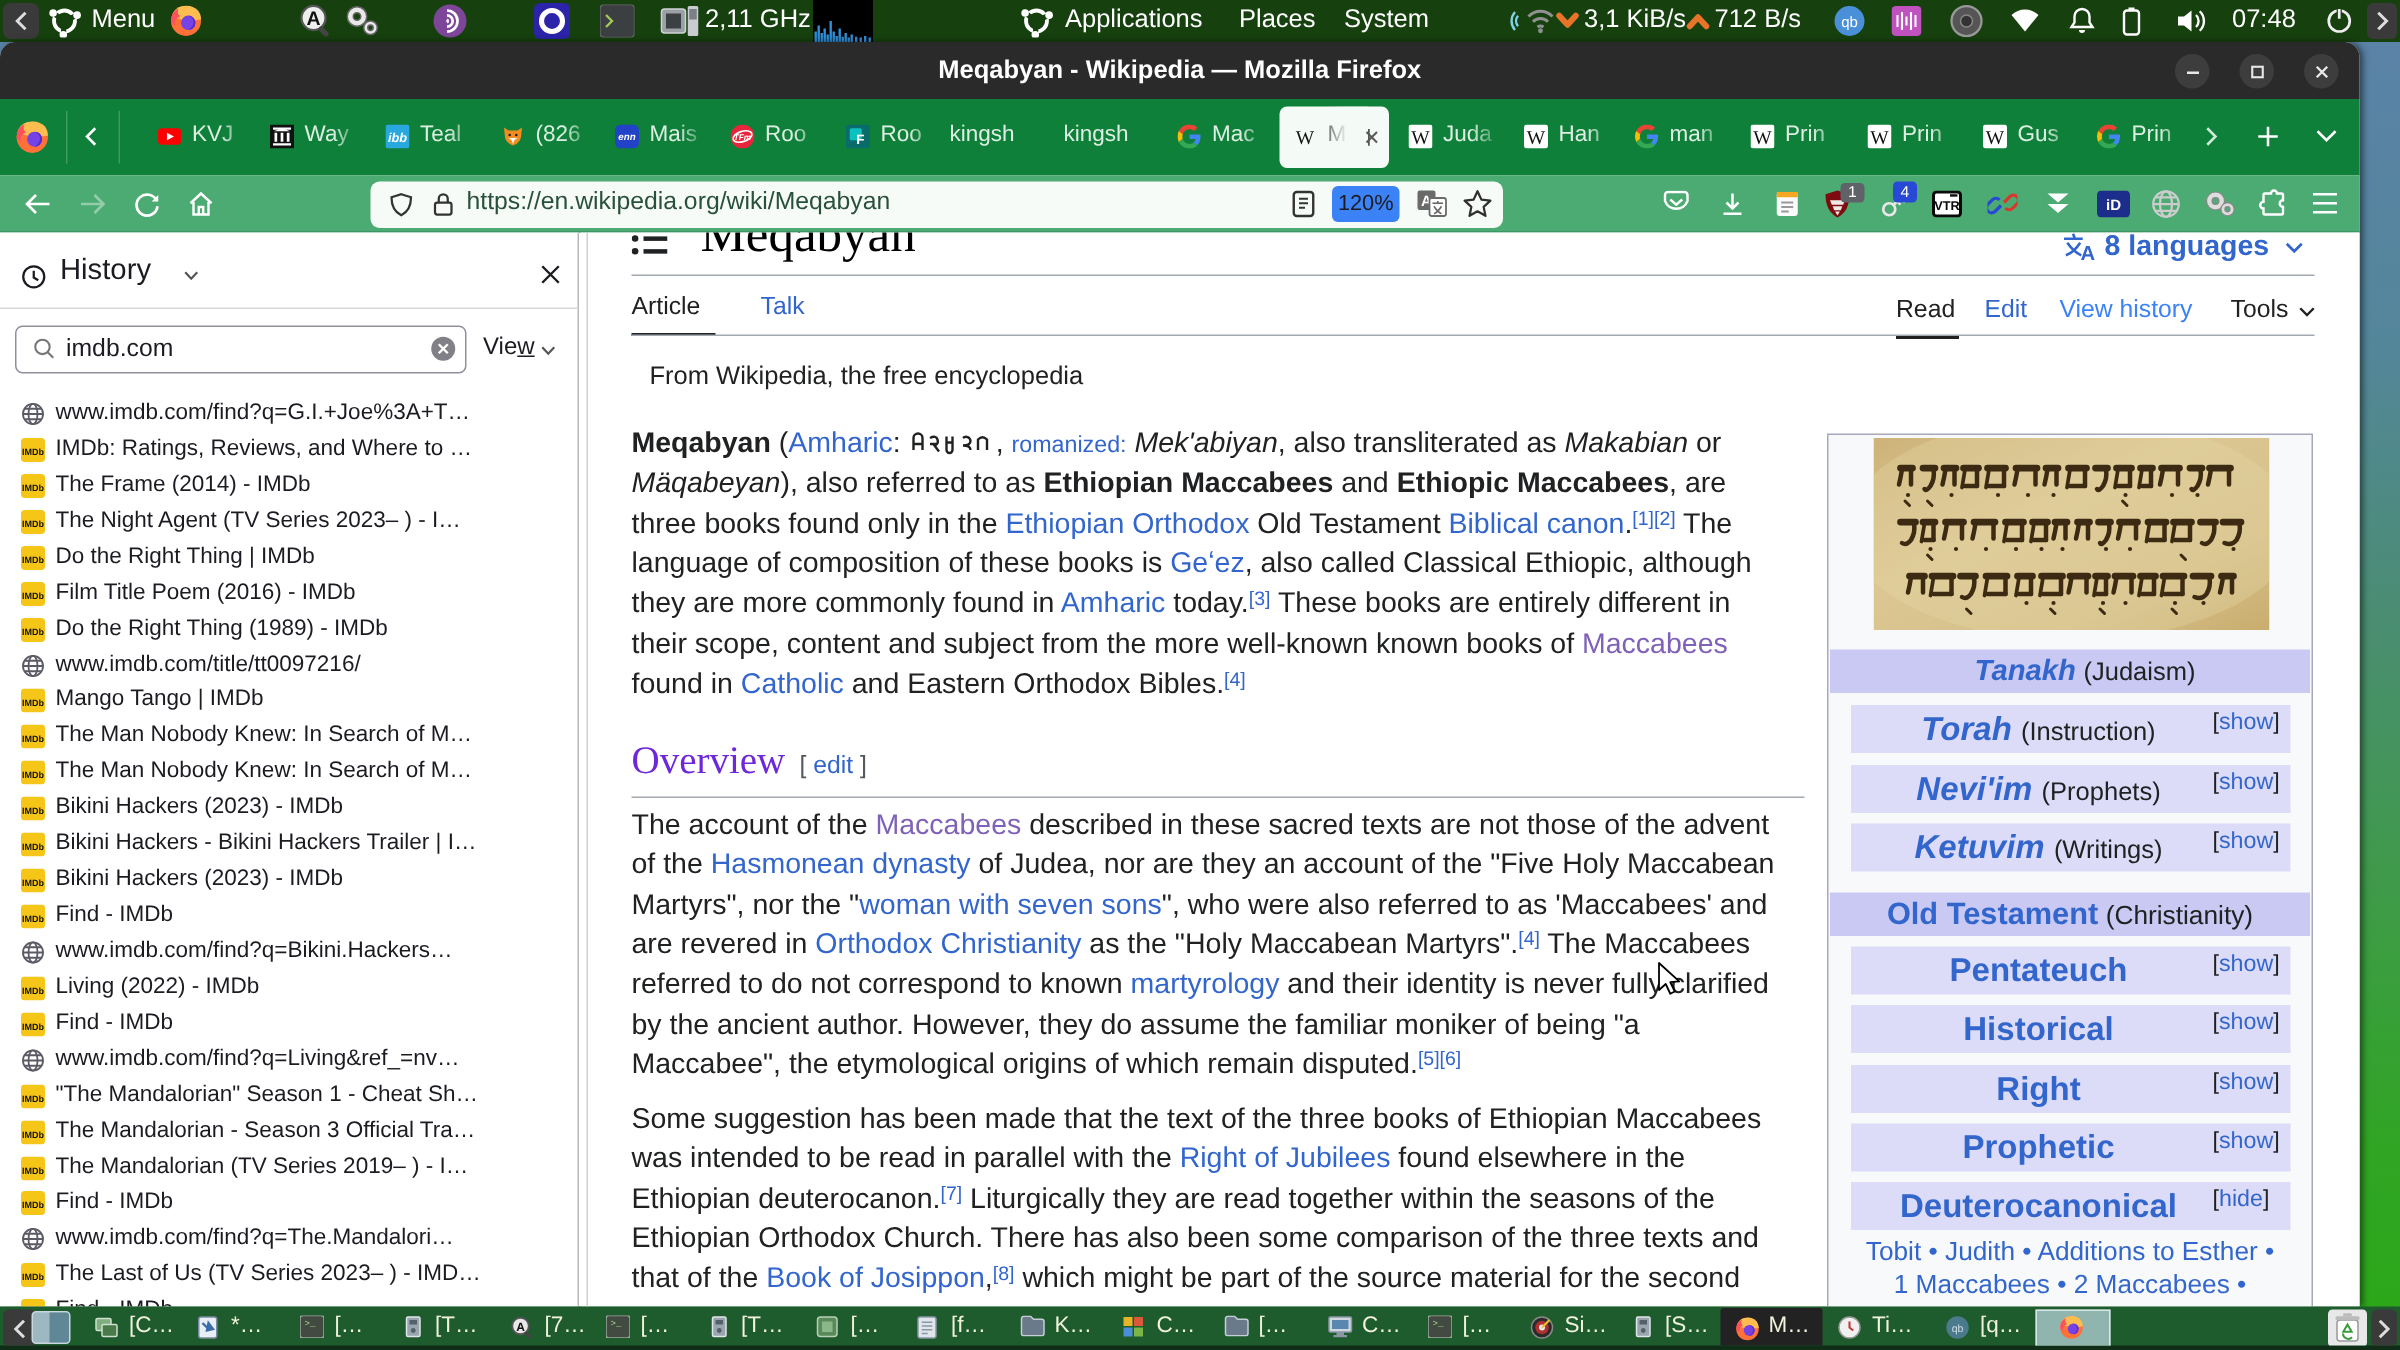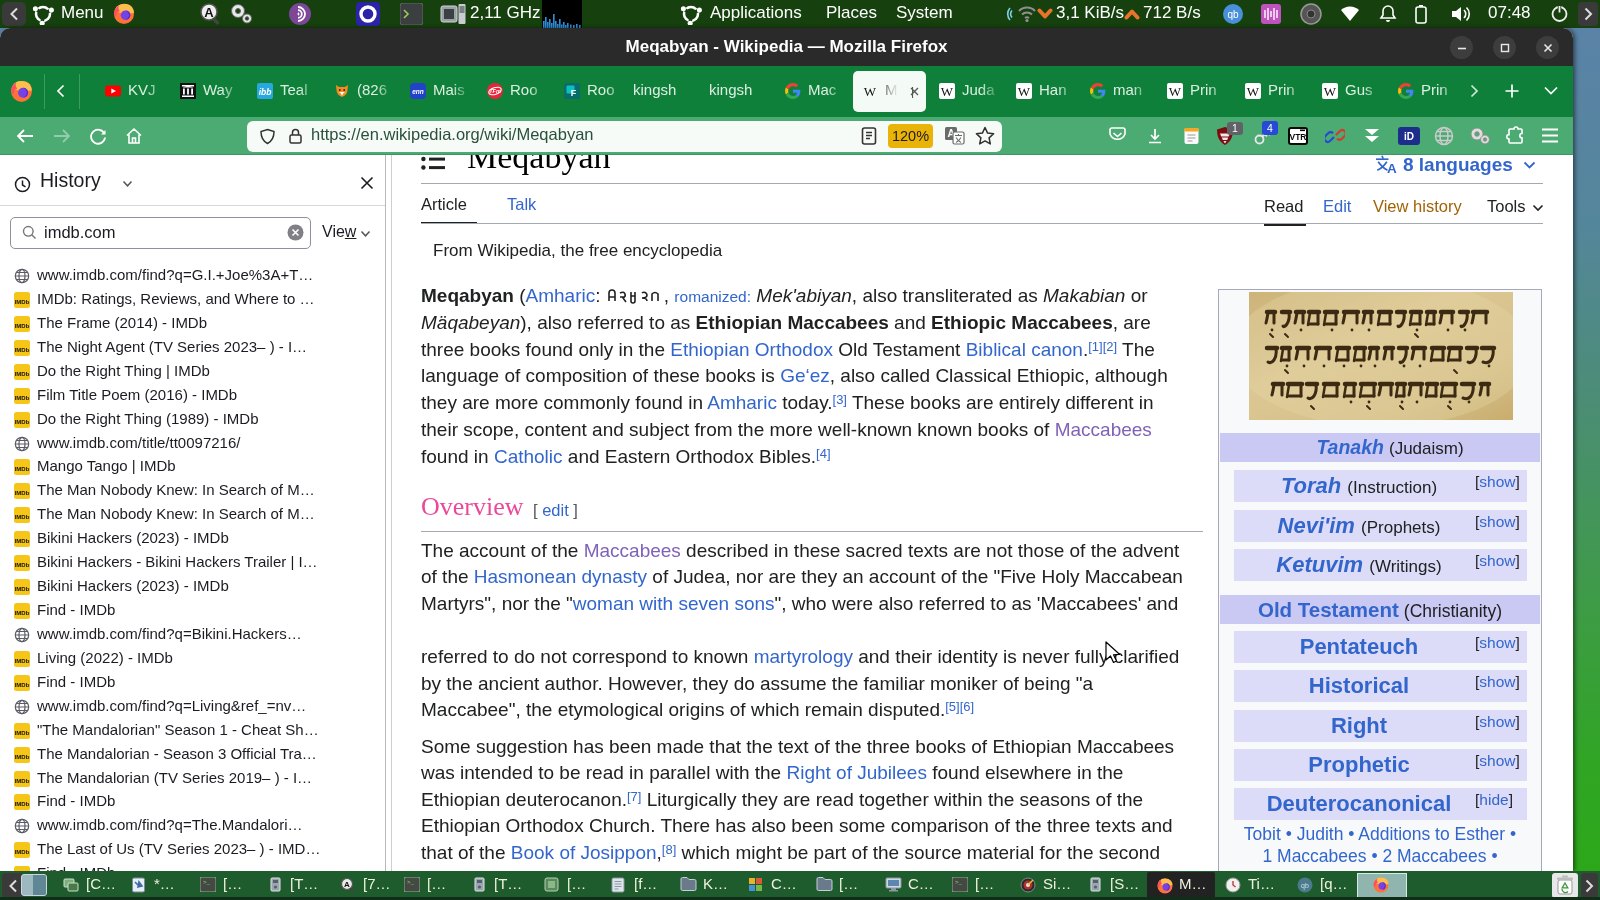--- a/index.html
+++ b/index.html
@@ -399,21 +399,21 @@
       </svg>
   <svg class="abs" style="left:288px;top:10px;" width="15" height="18" viewBox="0 0 15 18">
         <rect x="2" y="8" width="11" height="8" rx="1.5" fill="none" stroke="#333" stroke-width="1.5"></rect>
         <path d="M4.5 8 V5.5 a3 3 0 0 1 6 0 V8" fill="none" stroke="#333" stroke-width="1.5"></path>
       </svg>
   <div class="abs" style="left:311px;top:8px;font-size:16.5px;color:#29503c;">https://en.wikipedia.org/wiki/Meqabyan</div>
   <svg class="abs" style="left:860px;top:9px;" width="18" height="20" viewBox="0 0 18 20">
         <rect x="2.5" y="2" width="13" height="16" rx="2" fill="none" stroke="#333" stroke-width="1.6"></rect>
         <path d="M6 6.5 h6 M6 9.5 h6 M6 12.5 h4" stroke="#333" stroke-width="1.4"></path>
       </svg>
-  <div class="abs" style="left:888px;top:7px;width:45px;height:24px;background:#eab308;border-radius:4px;text-align:center;line-height:24px;font-size:14.5px;color:#1c1b22;">120%</div>
+  <div class="abs" style="left:888px;top:7px;width:45px;height:24px;background:#3b82f6;border-radius:4px;text-align:center;line-height:24px;font-size:14.5px;color:#1c1b22;">120%</div>
   <svg class="abs" style="left:944px;top:9px;" width="22" height="20" viewBox="0 0 22 20">
         <rect x="1" y="1" width="12" height="13" rx="1.5" fill="#6a6a6a"></rect>
         <text x="7" y="11" font-size="10" font-weight="bold" text-anchor="middle" fill="#fff" font-family="Liberation Sans">A</text>
         <rect x="9" y="6" width="11" height="12" rx="1.5" fill="#fff" stroke="#6a6a6a" stroke-width="1.2"></rect>
         <g stroke="#6a6a6a" stroke-width="1.1" fill="none">
           <path d="M11 9.5 h7"></path>
           <path d="M14.5 8 v2"></path>
           <path d="M12 11.5 q2.5 4 5 5"></path>
           <path d="M17 11.5 q-2.5 4 -5 5"></path>
         </g>
@@ -670,21 +670,21 @@
         <path d="M1.5 1.5 L6.5 6.5 L11.5 1.5" stroke="#3366cc" stroke-width="1.8" fill="none"></path>
       </svg>
   <div class="abs" style="left:34px;top:28px;width:1122px;height:1px;background:#a2a9b1;"></div>
   <div class="abs" style="left:34px;top:40px;font-size:16.5px;color:#202122;">Article</div>
   <div class="abs" style="left:120px;top:40px;font-size:16.5px;color:#3366cc;">Talk</div>
   <div class="abs" style="left:34px;top:67px;width:56px;height:2px;background:#202122;"></div>
   <div class="abs" style="left:34px;top:68px;width:1122px;height:1px;background:#a2a9b1;"></div>
   <div class="abs" style="left:877px;top:42px;font-size:16.5px;color:#202122;">Read</div>
   <div class="abs" style="left:877px;top:69px;width:42px;height:2px;background:#202122;"></div>
   <div class="abs" style="left:936px;top:42px;font-size:16.5px;color:#3366cc;">Edit</div>
-  <div class="abs" style="left:986px;top:42px;font-size:16.5px;color:#a16207;">View history</div>
+  <div class="abs" style="left:986px;top:42px;font-size:16.5px;color:#3b82f6;">View history</div>
   <div class="abs" style="left:1100px;top:42px;font-size:16.5px;color:#202122;">Tools</div>
   <svg class="abs" style="left:1145px;top:49px;" width="12" height="9" viewBox="0 0 12 9">
         <path d="M1.5 1.5 L6 6 L10.5 1.5" stroke="#202122" stroke-width="1.6" fill="none"></path>
       </svg>
   <div class="abs" style="left:46px;top:86px;font-size:17px;color:#202122;">From Wikipedia, the free encyclopedia</div>
   <div class="abs ln" style="top:128px;"><b>Meqabyan</b> (<a>Amharic</a>: <svg width="58" height="17" viewBox="0 0 58 17" style="vertical-align:-3px">
           <g stroke="#202122" stroke-width="1.6" fill="none">
             <path d="M3 13 V5 a3 3 0 0 1 6 0 V13 M3 9 h6"></path>
             <path d="M14 5 q4 -2 5 1 q1 3 -2 4 l3 4 M14 9 h5"></path>
             <path d="M25 4 v9 a2 2 0 0 0 4 0 V4 M25 8 h4"></path>
@@ -694,29 +694,30 @@
         </svg>, <a style="font-size:15.5px">romanized:</a> <i>Mek'abiyan</i>, also transliterated as <i>Makabian</i> or</div>
   <div class="abs ln" style="top:155px;"><i>Mäqabeyan</i>), also referred to as <b>Ethiopian Maccabees</b> and <b>Ethiopic Maccabees</b>, are</div>
   <div class="abs ln" style="top:182px;">three books found only in the <a>Ethiopian Orthodox</a> Old Testament <a>Biblical canon</a>.<sup>[1][2]</sup> The</div>
   <div class="abs ln" style="top:208px;">language of composition of these books is <a>Geʻez</a>, also called Classical Ethiopic, although</div>
   <div class="abs ln" style="top:235px;">they are more commonly found in <a>Amharic</a> today.<sup>[3]</sup> These books are entirely different in</div>
   <div class="abs ln" style="top:262px;">their scope, content and subject from the more well-known known books of <a class="v">Maccabees</a></div>
   <div class="abs ln" style="top:289px;">found in <a>Catholic</a> and Eastern Orthodox Bibles.<sup>[4]</sup></div>
   <div class="abs ln" style="top:383px;">The account of the <a class="v">Maccabees</a> described in these sacred texts are not those of the advent</div>
   <div class="abs ln" style="top:409px;">of the <a>Hasmonean dynasty</a> of Judea, nor are they an account of the "Five Holy Maccabean</div>
   <div class="abs ln" style="top:436px;">Martyrs", nor the "<a>woman with seven sons</a>", who were also referred to as 'Maccabees' and</div>
+  <div class="abs ln" style="top:462px;">are revered in <a>Orthodox Christianity</a> as the "Holy Maccabean Martyrs".<sup>[4]</sup> The Maccabees</div>
   <div class="abs ln" style="top:489px;">referred to do not correspond to known <a>martyrology</a> and their identity is never fully clarified</div>
   <div class="abs ln" style="top:516px;">by the ancient author. However, they do assume the familiar moniker of being "a</div>
   <div class="abs ln" style="top:542px;">Maccabee", the etymological origins of which remain disputed.<sup>[5][6]</sup></div>
   <div class="abs ln" style="top:579px;">Some suggestion has been made that the text of the three books of Ethiopian Maccabees</div>
   <div class="abs ln" style="top:605px;">was intended to be read in parallel with the <a>Right of Jubilees</a> found elsewhere in the</div>
   <div class="abs ln" style="top:632px;">Ethiopian deuterocanon.<sup>[7]</sup> Liturgically they are read together within the seasons of the</div>
   <div class="abs ln" style="top:658px;">Ethiopian Orthodox Church. There has also been some comparison of the three texts and</div>
   <div class="abs ln" style="top:685px;">that of the <a>Book of Josippon</a>,<sup>[8]</sup> which might be part of the source material for the second</div>
-  <div class="abs" style="left:34px;top:337px;font-family:'Liberation Serif',serif;font-size:26px;color:#ec4899;">Overview</div>
+  <div class="abs" style="left:34px;top:337px;font-family:'Liberation Serif',serif;font-size:26px;color:#6d28d9;">Overview</div>
   <div class="abs" style="left:146px;top:346px;font-size:16.5px;color:#54595d;">[ <a style="color:#3366cc;">edit</a> ]</div>
   <div class="abs" style="left:34px;top:376px;width:782px;height:1px;background:#a2a9b1;"></div>
 
   <div class="abs" style="left:831px;top:134px;width:324px;height:590px;background:#f8f9fa;border:1px solid #a7a8bc;"></div>
   <svg class="abs" style="left:862px;top:137px;" width="264" height="128" viewBox="0 0 264 128">
 
     <defs>
           <linearGradient id="parch" x1="0" y1="0" x2="1" y2="1">
             <stop offset="0" stop-color="#cdb379"></stop>
             <stop offset="0.4" stop-color="#dcc794"></stop>

